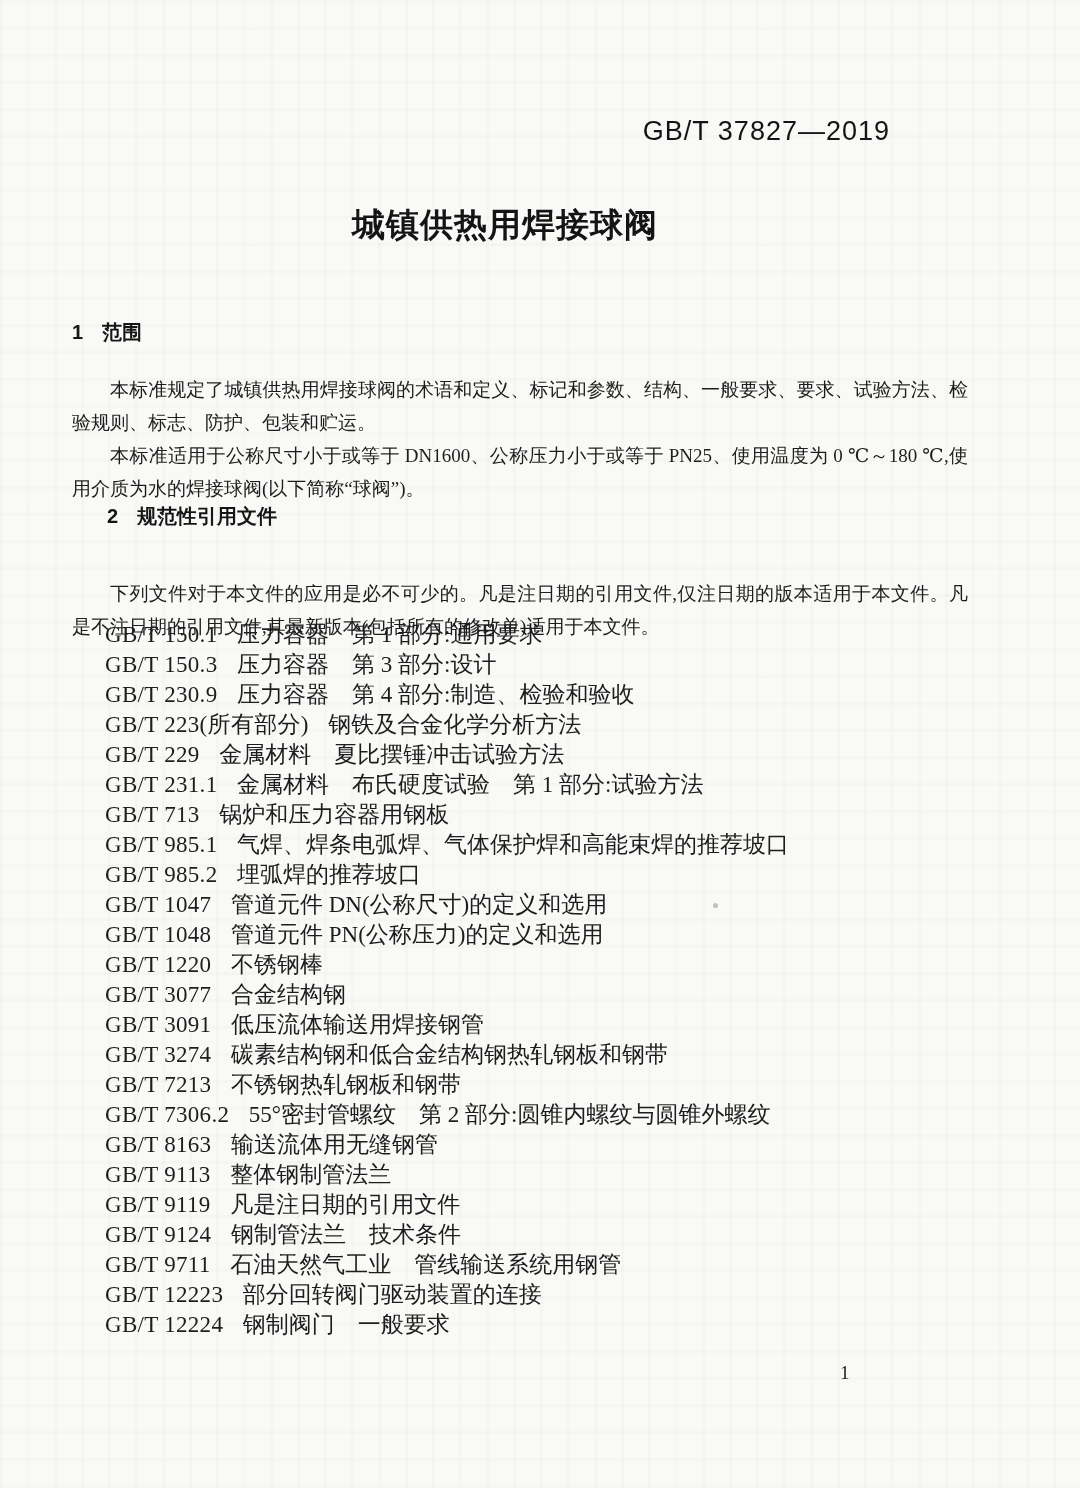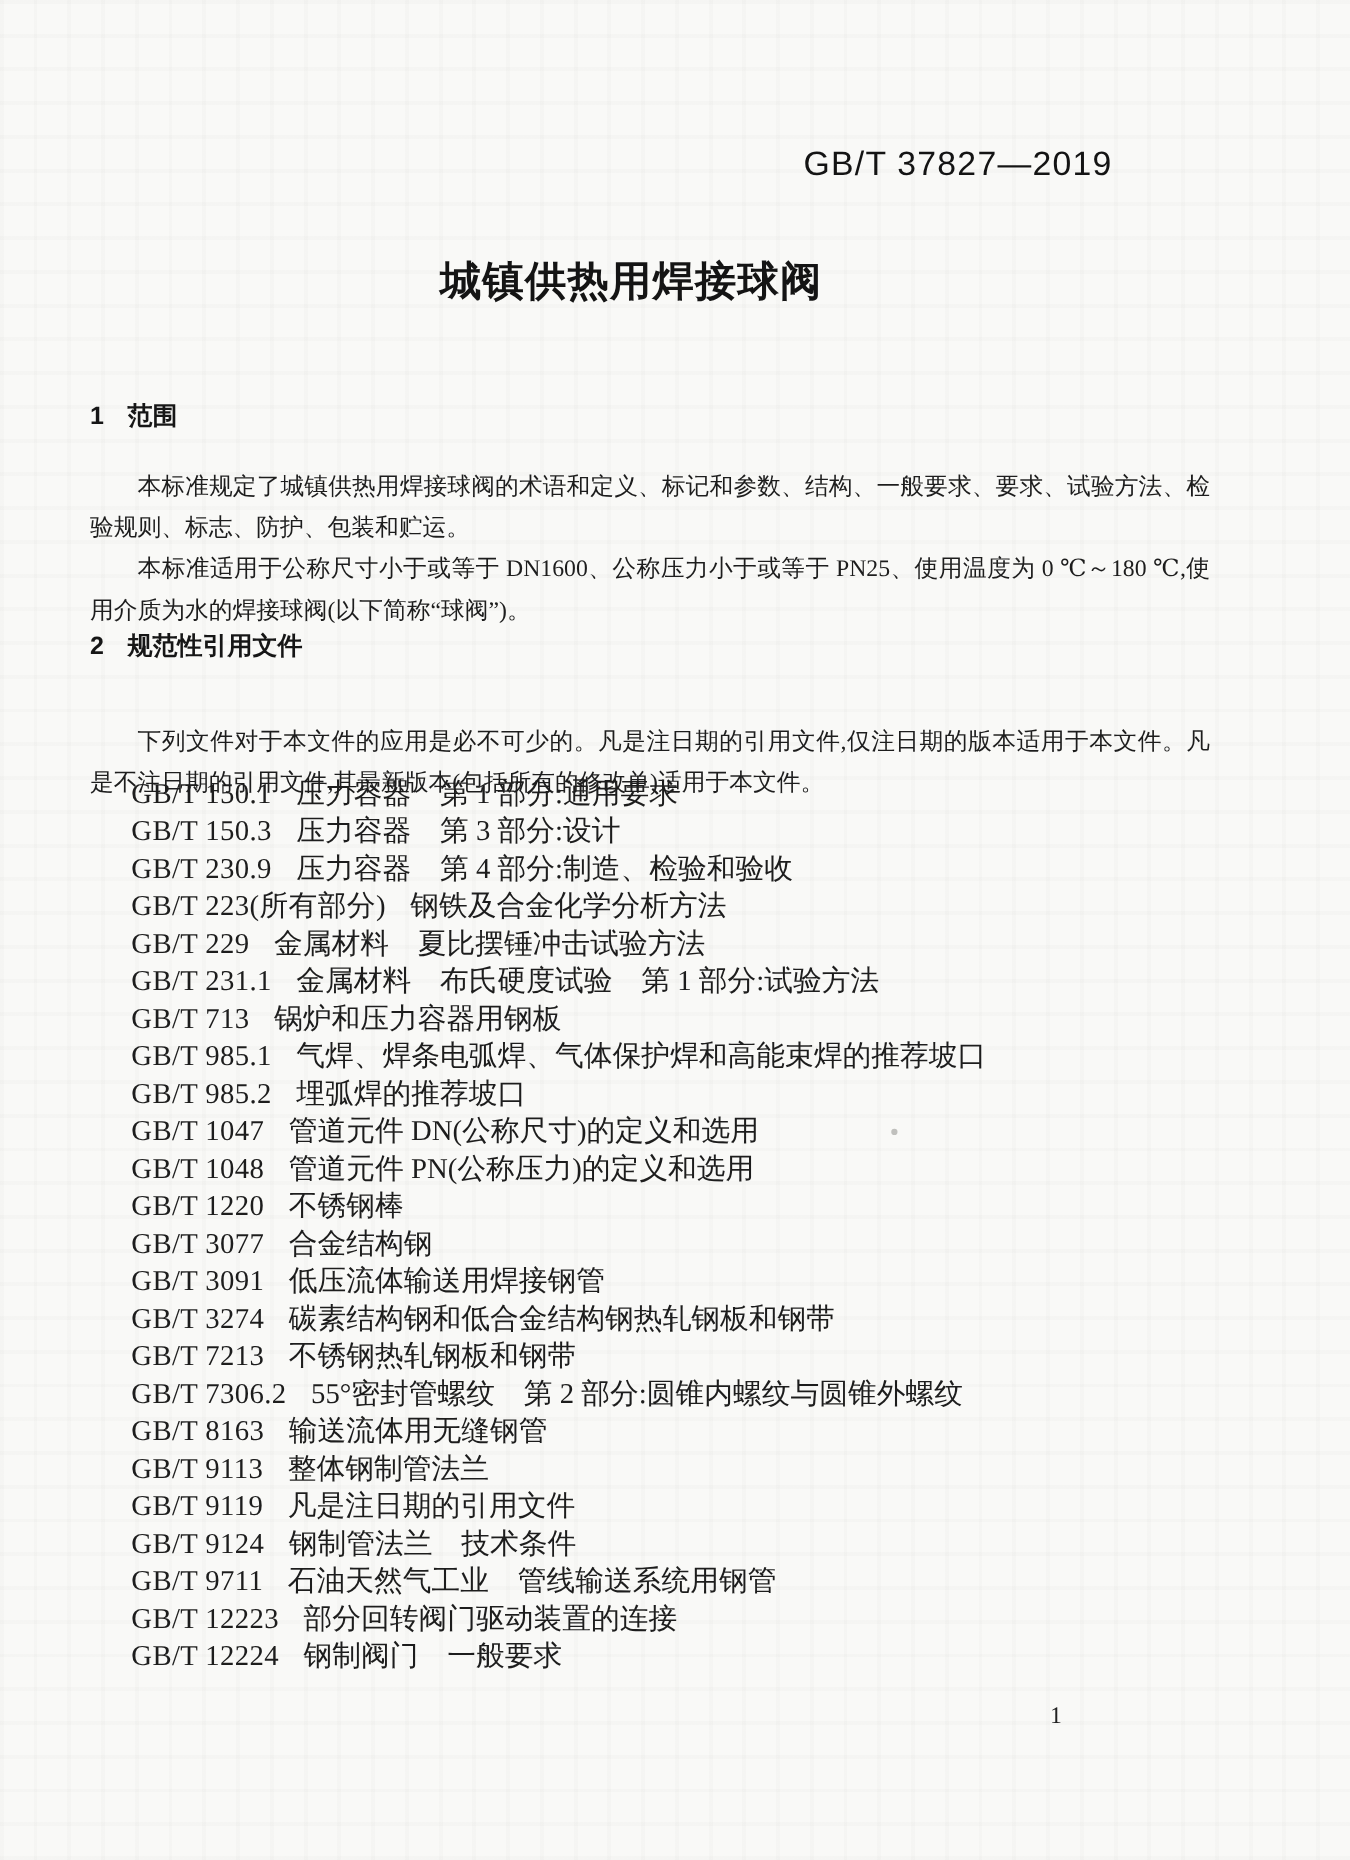--- a/index.html
+++ b/index.html
@@ -49,21 +49,21 @@
   }
   .sec-heading {
     position: absolute;
     left: 72px;
     font-family: "Liberation Sans", "DejaVu Sans", sans-serif;
     font-weight: bold;
     font-size: 20px;
     color: #161616;
   }
   .sec-heading.sec1 { top: 300px; margin-top: 19px; }
-  .sec-heading.sec2 { top: 503px; }
+  .sec-heading.sec2 { top: 503px; margin-left: 35px; }
   .sec-num {
     display: inline-block;
     min-width: 30px;
   }
   .body-para {
     position: absolute;
     left: 72px;
     width: 896px;
     font-size: 19px;
     line-height: 33px;

